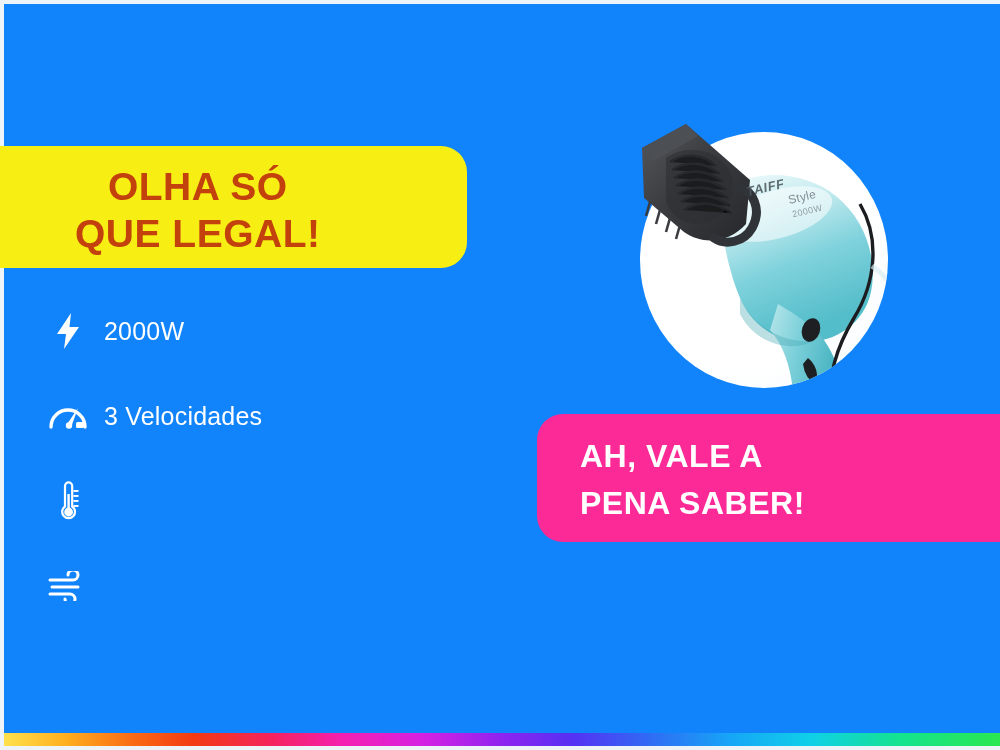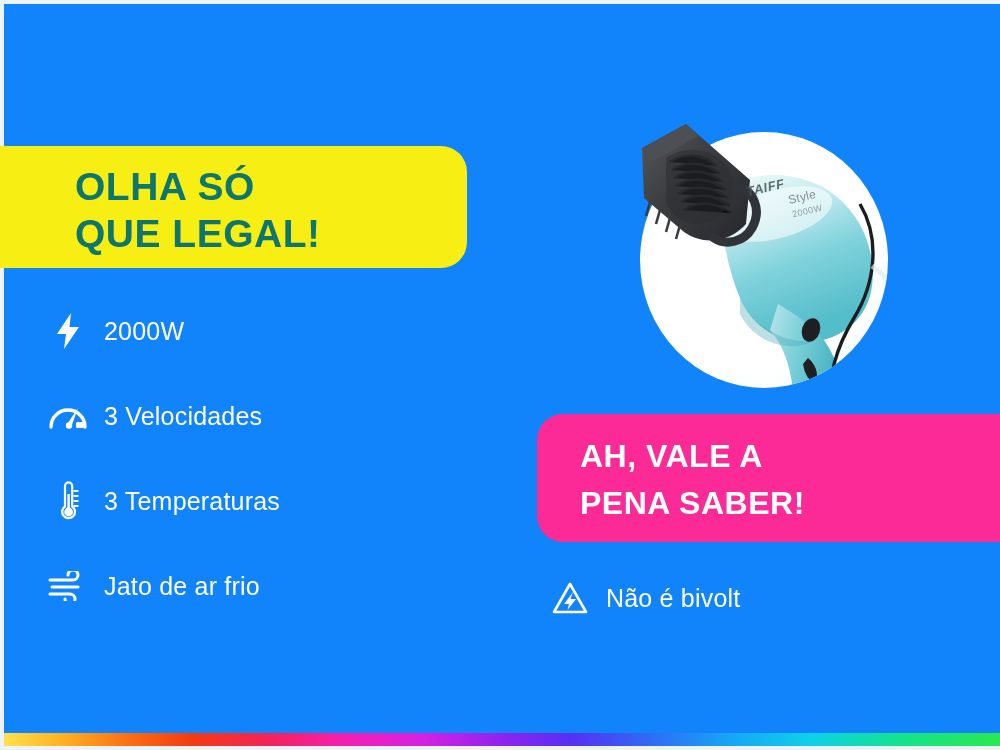--- a/index.html
+++ b/index.html
@@ -32,26 +32,27 @@
     top: 146px;
     width: 487px;
     height: 122px;
     background: #f7ef13;
     border-radius: 0 26px 26px 0;
   }
   .yellow-banner .headline {
     position: absolute;
     left: 95px;
     top: 17px;
-    color: #0f766e;
+    color: #c2410c;
     font-size: 39px;
     font-weight: bold;
     line-height: 47px;
     letter-spacing: 0.5px;
     white-space: pre-line;
+    text-align: center;
   }
 
   
   .pink-banner {
     position: absolute;
     left: 537px;
     top: 414px;
     width: 470px;
     height: 128px;
     background: #fb2a96;
@@ -220,32 +221,30 @@
         <svg width="24" height="40" viewBox="0 0 24 40">
           <path d="M9 5 a3.6 3.6 0 0 1 7.2 0 v20.5 a6.4 6.4 0 1 1 -7.2 0 Z" fill="none" stroke="#ffffff" stroke-width="2.2"></path>
           <circle cx="12.6" cy="31" r="4.4" fill="#ffffff"></circle>
           <rect x="11.4" y="13" width="2.4" height="15" fill="#ffffff"></rect>
           <rect x="17.5" y="9" width="5" height="1.9" fill="#ffffff"></rect>
           <rect x="17.5" y="14" width="5" height="1.9" fill="#ffffff"></rect>
           <rect x="17.5" y="19" width="5" height="1.9" fill="#ffffff"></rect>
           <rect x="17.5" y="24" width="5" height="1.9" fill="#ffffff"></rect>
         </svg>
       </span>
-      <span class="feature-label">3 Temperaturas</span>
     </div>
 
     <div class="feature-item">
       <span class="feature-icon">
         <svg width="40" height="30" viewBox="0 0 40 30">
           <path d="M2 9 H25 a5 5 0 1 0 -5 -5" fill="none" stroke="#ffffff" stroke-width="3" stroke-linecap="round"></path>
           <path d="M4 16 H30" fill="none" stroke="#ffffff" stroke-width="3" stroke-linecap="round"></path>
           <path d="M2 23 H22 a5 5 0 1 1 -5 5" fill="none" stroke="#ffffff" stroke-width="3" stroke-linecap="round"></path>
         </svg>
       </span>
-      <span class="feature-label">Jato de ar frio</span>
     </div>
 
   </div>
 
   <div class="product-photo">
     <div class="photo-circle"></div>
 
     <svg class="product-svg" width="270" height="282" viewBox="0 0 270 282">
       <defs>
         <linearGradient id="bodyGrad" x1="0" y1="0" x2="0.35" y2="1">
@@ -334,27 +333,16 @@
     <div class="brand-text">TAIFF</div>
     <div class="brand-sub">Style</div>
     <div class="brand-watt">2000W</div>
   </div>
 
   <div class="pink-banner">
     <div class="headline">AH, VALE A
 PENA SABER!</div>
   </div>
 
-  <div class="feature-list right">
-    <div class="feature-item">
-      <span class="feature-icon">
-        <svg width="38" height="34" viewBox="0 0 38 34">
-          <path d="M19 3 L35 31 L3 31 Z" fill="none" stroke="#ffffff" stroke-width="2.6" stroke-linejoin="round"></path>
-          <path d="M22 11 L13 23 L18 23 L16.5 29 L25 18 L19.5 18 Z" fill="#ffffff"></path>
-        </svg>
-      </span>
-      <span class="feature-label">Não é bivolt</span>
-    </div>
-  </div>
 
   <div class="rainbow-strip"></div>
 
 </div>
 
 </body></html>

